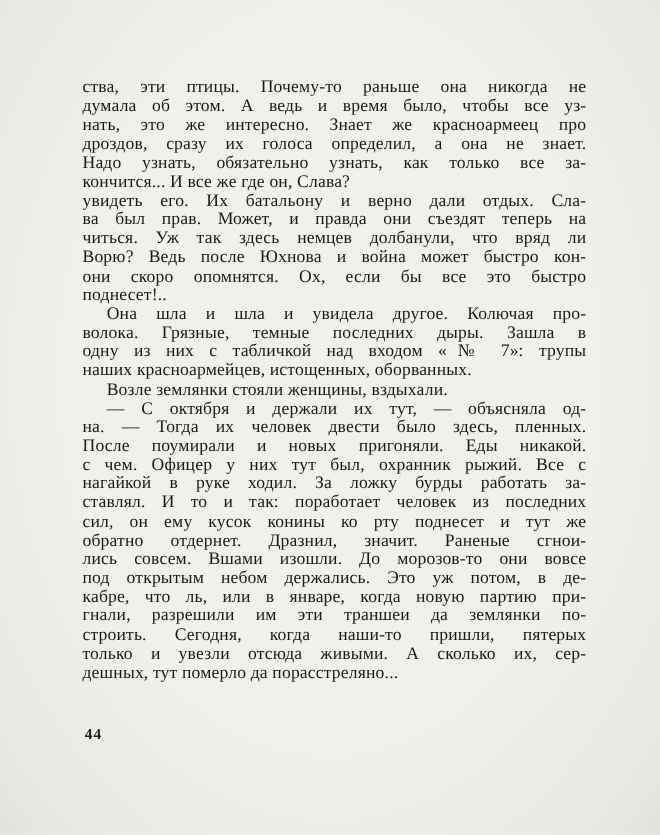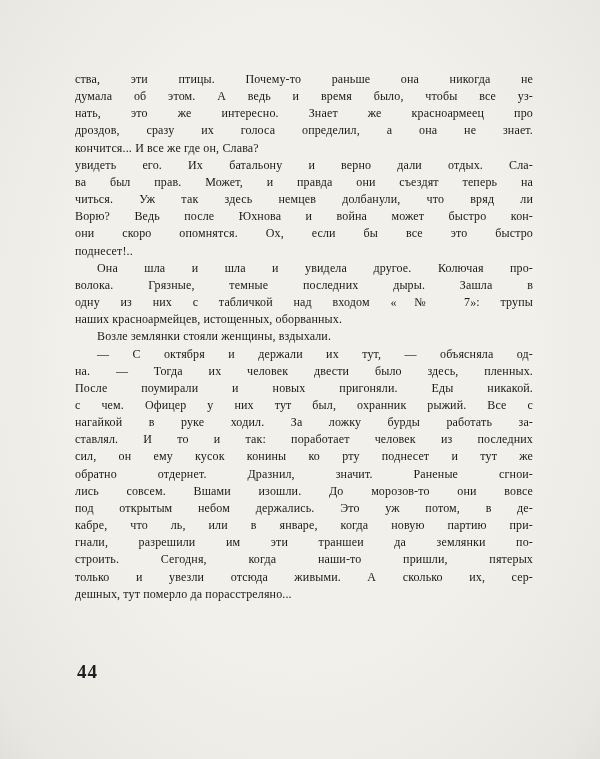--- a/index.html
+++ b/index.html
@@ -15,55 +15,56 @@
     height: 759px;
     background: radial-gradient(ellipse at 50% 45%, #f2f0ea 55%, #e9e7e1 92%, #e2e0da 100%);
     overflow: hidden;
   }
   .text-block {
     position: absolute;
     left: 75px;
     top: 71px;
     width: 458px;
     color: #191919;
-    font-size: 12px;
+    font-size: 16px;
     line-height: 17.15px;
     letter-spacing: 0.15px;
   }
   .paragraph { margin: 0; padding: 0; }
   .line {
     text-align: justify;
     text-align-last: justify;
   }
   .line.last {
     text-align-last: left;
   }
   .line.indent {
     text-indent: 22px;
   }
   .page-number {
     position: absolute;
     left: 77px;
     top: 661px;
-    font-size: 19px;
+    font-size: 14px;
     font-weight: bold;
     color: #1f1f1f;
     letter-spacing: 1px;
   }
 </style>
 </head>
 <body>
 
 <div class="scan-page">
   <div class="text-block">
       <div class="paragraph">
         <div class="line">ства, эти птицы. Почему-то раньше она никогда не</div>
         <div class="line">думала об этом. А ведь и время было, чтобы все уз-</div>
         <div class="line">нать, это же интересно. Знает же красноармеец про</div>
         <div class="line">дроздов, сразу их голоса определил, а она не знает.</div>
+        <div class="line">Надо узнать, обязательно узнать, как только все за-</div>
         <div class="line last">кончится... И все же где он, Слава?</div>
       </div>
       <div class="paragraph">
         <div class="line">увидеть его. Их батальону и верно дали отдых. Сла-</div>
         <div class="line">ва был прав. Может, и правда они съездят теперь на</div>
         <div class="line">читься. Уж так здесь немцев долбанули, что вряд ли</div>
         <div class="line">Ворю? Ведь после Юхнова и война может быстро кон-</div>
         <div class="line">они скоро опомнятся. Ох, если бы все это быстро</div>
         <div class="line last">поднесет!..</div>
       </div>

